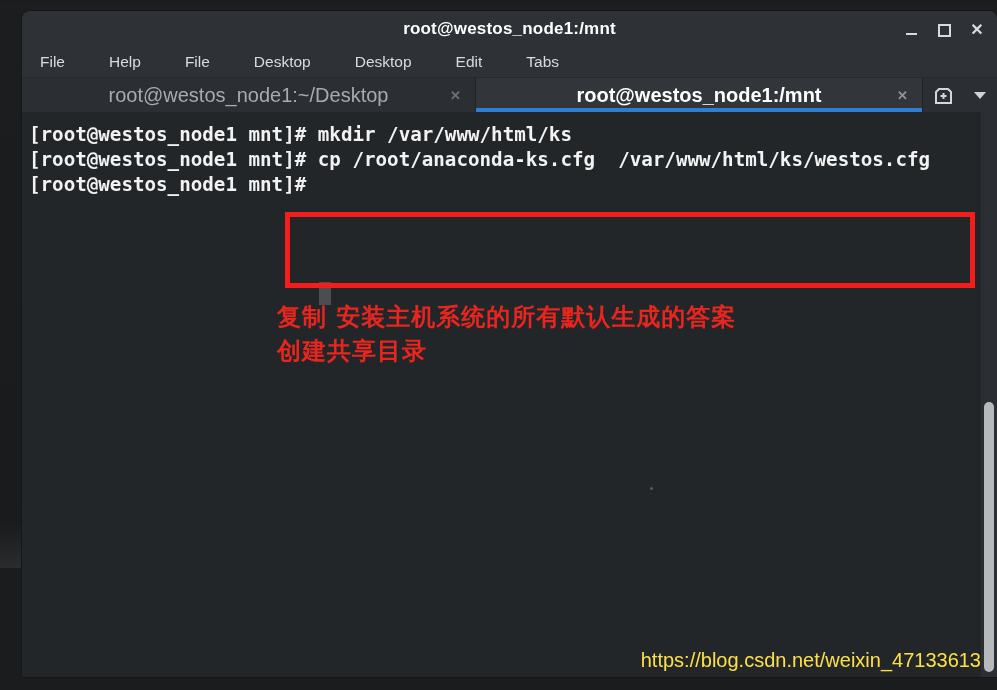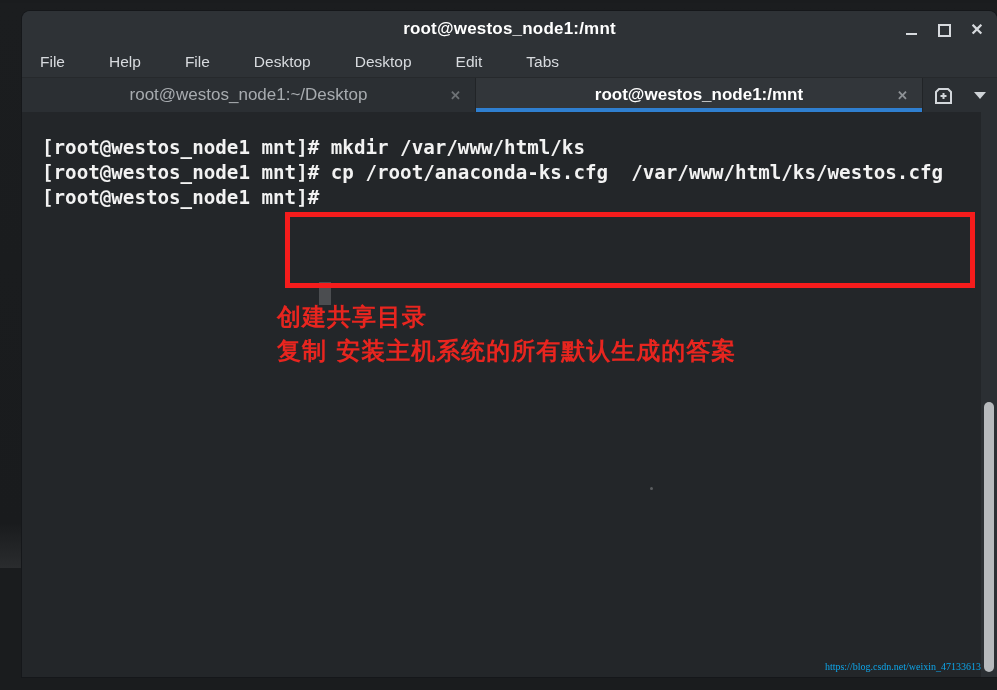--- a/index.html
+++ b/index.html
@@ -112,21 +112,21 @@
     position: relative;
   }
   .tab {
     position: relative;
     display: flex;
     align-items: center;
     justify-content: center;
     box-sizing: border-box;
   }
   .tab .tab-label {
-    font-size: 17px;
+    font-size: 20px;
     white-space: nowrap;
   }
   .tab .tab-close {
     position: absolute;
     right: 14px;
     top: 50%;
     transform: translateY(-50%);
     font-size: 13px;
     font-weight: bold;
   }
@@ -169,21 +169,21 @@
   #terminal {
     position: relative;
     height: 566px;
     background: #232629;
     overflow: hidden;
   }
   #term-text {
     position: absolute;
     left: 0;
     top: 6px;
-    margin: 17px;
+    margin: 4px;
     padding: 0 0 0 3px;
     font-family: "DejaVu Sans Mono", "Liberation Mono", monospace;
     font-size: 19.2px;
     line-height: 25px;
     font-weight: bold;
     color: #f2f2f2;
     white-space: pre;
     letter-spacing: 0px;
   }
   #cursor-block {
@@ -248,23 +248,23 @@
     height: 270px;
     background: #b7babd;
     border-radius: 5px;
   }
 
   
   #watermark {
     position: absolute;
     right: 16px;
     bottom: 6px;
-    color: #0ea5e9;
-    font-size: 10px;
-    font-family: Liberation Serif, serif;
+    color: #fde047;
+    font-size: 20px;
+    font-family: Liberation Sans, sans-serif;
     white-space: nowrap;
   }
 
   
   #window-bottom {
     position: absolute;
     left: 0; right: 0;
     bottom: 0;
     height: 0px;
     background: #232629;
@@ -331,22 +331,22 @@
       <pre id="term-text">[root@westos_node1 mnt]# mkdir /var/www/html/ks
 [root@westos_node1 mnt]# cp /root/anaconda-ks.cfg  /var/www/html/ks/westos.cfg
 [root@westos_node1 mnt]#</pre>
 
       <div id="cursor-block"></div>
       <div id="dot-artifact"></div>
 
       <div id="red-box"></div>
 
       <div id="annotations">
+        <div id="anno-line-2">复制 安装主机系统的所有默认生成的答案</div>
         <div id="anno-line-1">创建共享目录</div>
-        <div id="anno-line-2">复制 安装主机系统的所有默认生成的答案</div>
       </div>
 
       <div id="scroll-track">
         <div id="scroll-thumb"></div>
       </div>
 
       <div id="watermark">https://blog.csdn.net/weixin_47133613</div>
 
       <div id="window-bottom"></div>
     </div>

